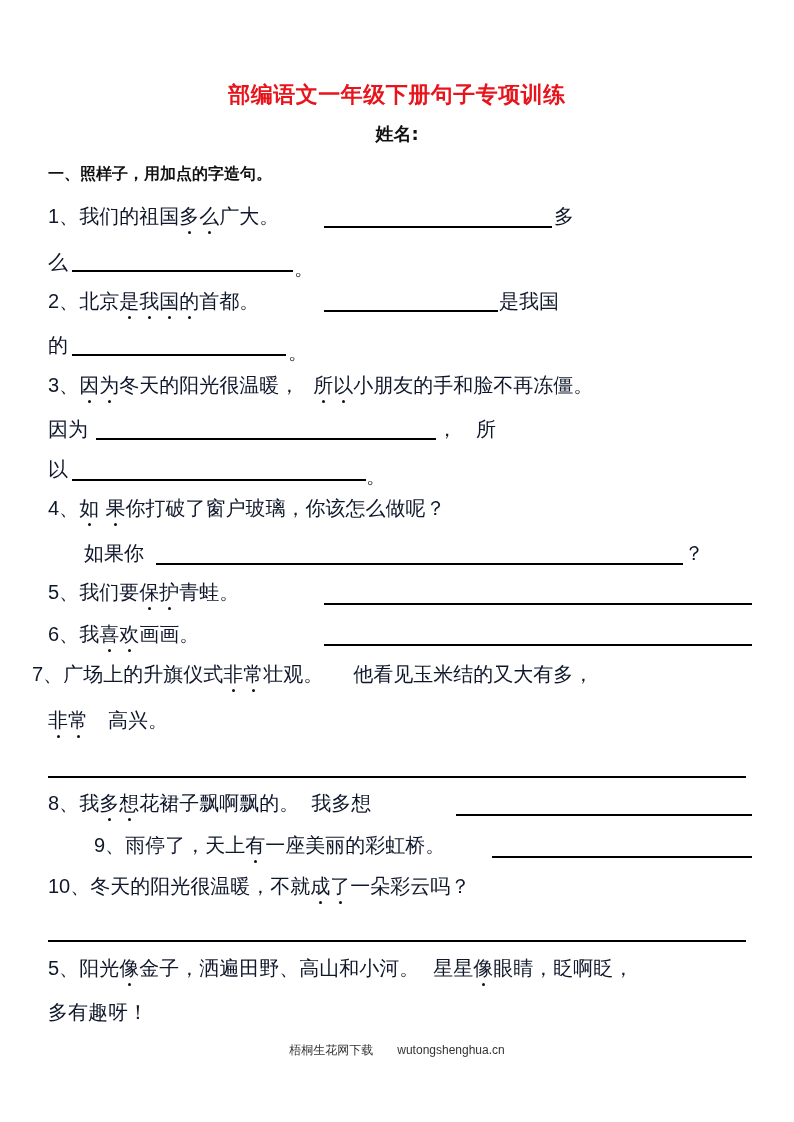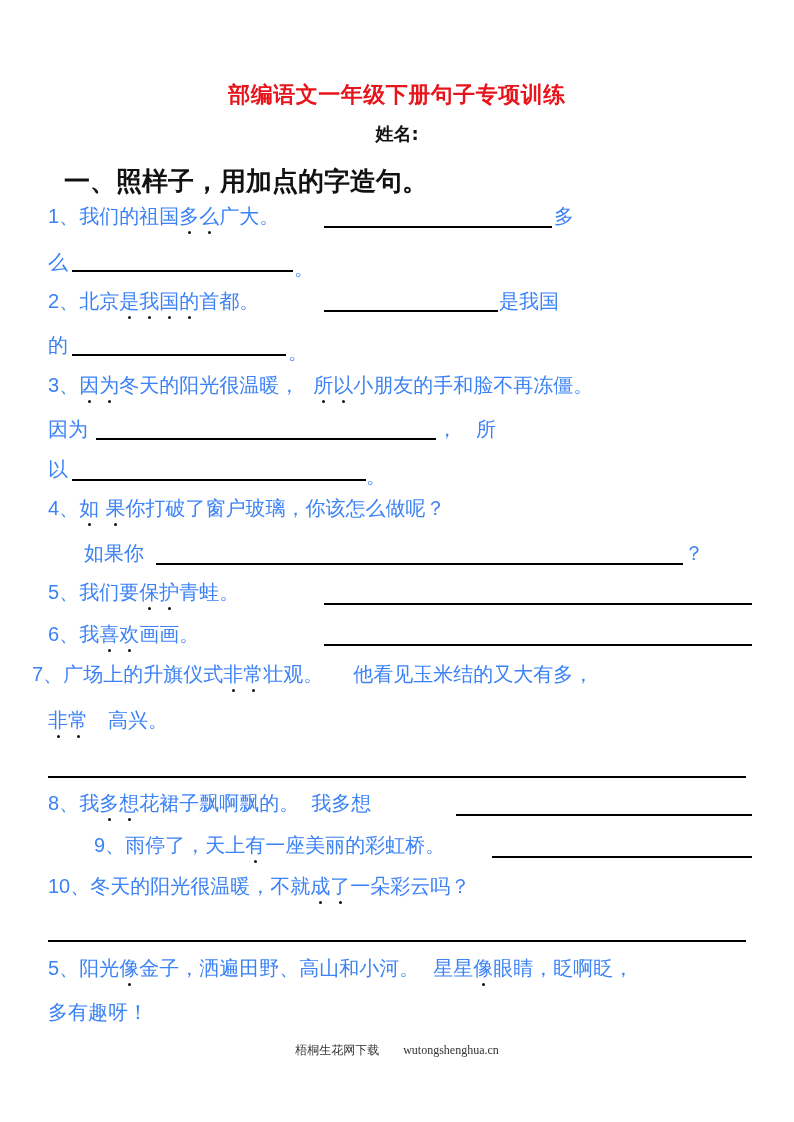--- a/index.html
+++ b/index.html
@@ -11,41 +11,41 @@
   .abs { position: absolute; white-space: nowrap; }
   .title {
     left: 0; width: 794px; top: 80px; text-align: center;
     font-size: 22px; font-weight: bold; color: #e8141c; letter-spacing: 0.5px;
   }
   .name-label {
     left: 0; width: 794px; top: 122px; text-align: center;
     font-size: 18px; font-weight: bold; color: #111;
   }
   .section {
-    left: 48px; top: 164px; font-size: 26px; font-weight: bold; color: #111; margin-left: 16px;
+    left: 48px; top: 164px; font-size: 16px; font-weight: bold; color: #111;
   }
-  .line-text { font-size: 20px; line-height: 28px; color: #3b82f6; }
+  .line-text { font-size: 20px; line-height: 28px; color: #0f172a; }
   .num { font-family: "Liberation Sans", sans-serif; font-size: 20px; }
   .dot {
     position: relative; display: inline-block;
   }
   .dot::after {
     content: ""; position: absolute; left: 50%; bottom: -4px;
     width: 3px; height: 3px; margin-left: -1.5px; border-radius: 50%;
     background: #111;
   }
   .blank {
     position: absolute; height: 0; border-bottom: 2.5px solid #000;
   }
   .footer {
     left: 0; width: 794px; top: 1042px; text-align: center;
     font-size: 12px; color: #333;
     font-family: "DejaVu Serif", serif;
   }
-  .footer .url { font-family: Liberation Serif, serif; margin-left: 24px; }
+  .footer .url { font-family: Liberation Sans, sans-serif; margin-left: 24px; }
 </style>
 </head>
 <body>
 
 <div class="abs title">部编语文一年级下册句子专项训练</div>
 <div class="abs name-label">姓名:</div>
 <div class="abs section">一、照样子，用加点的字造句。</div>
 
 <div class="abs line-text" style="left:48px;top:202px;">
   <span class="num">1、</span><span><span>我们的祖国</span><span class="dot">多</span><span class="dot">么</span><span>广大。</span></span>

